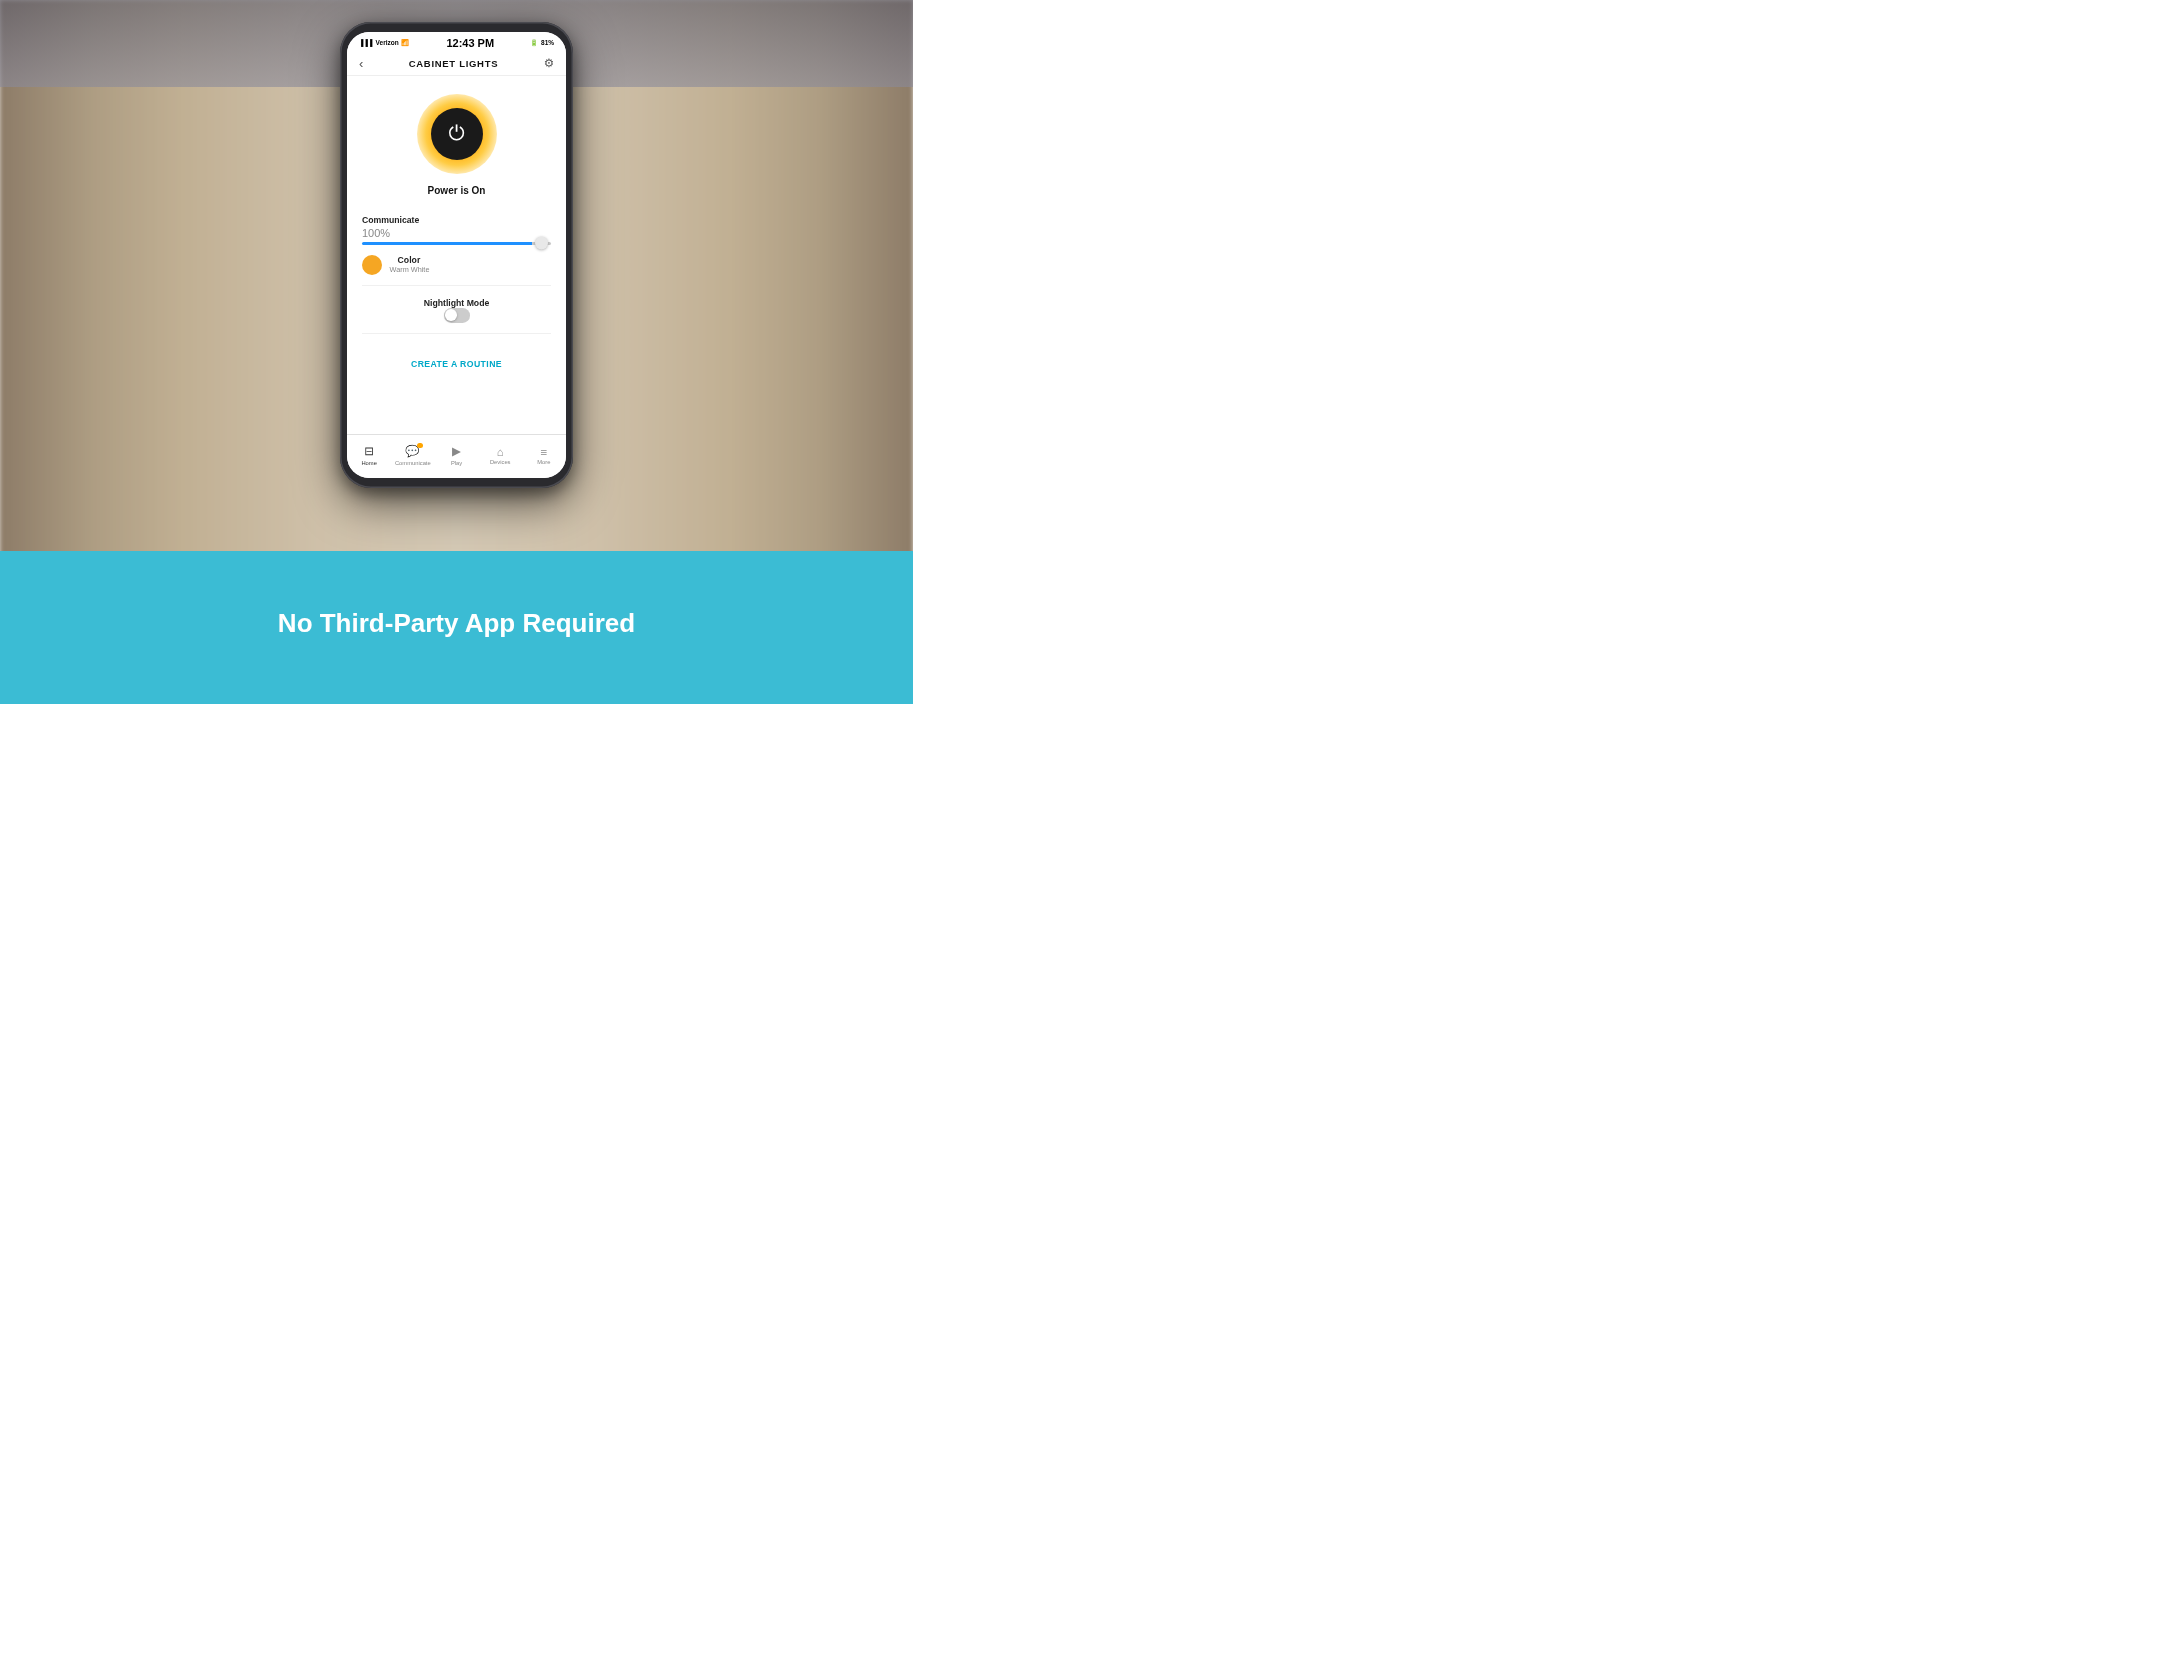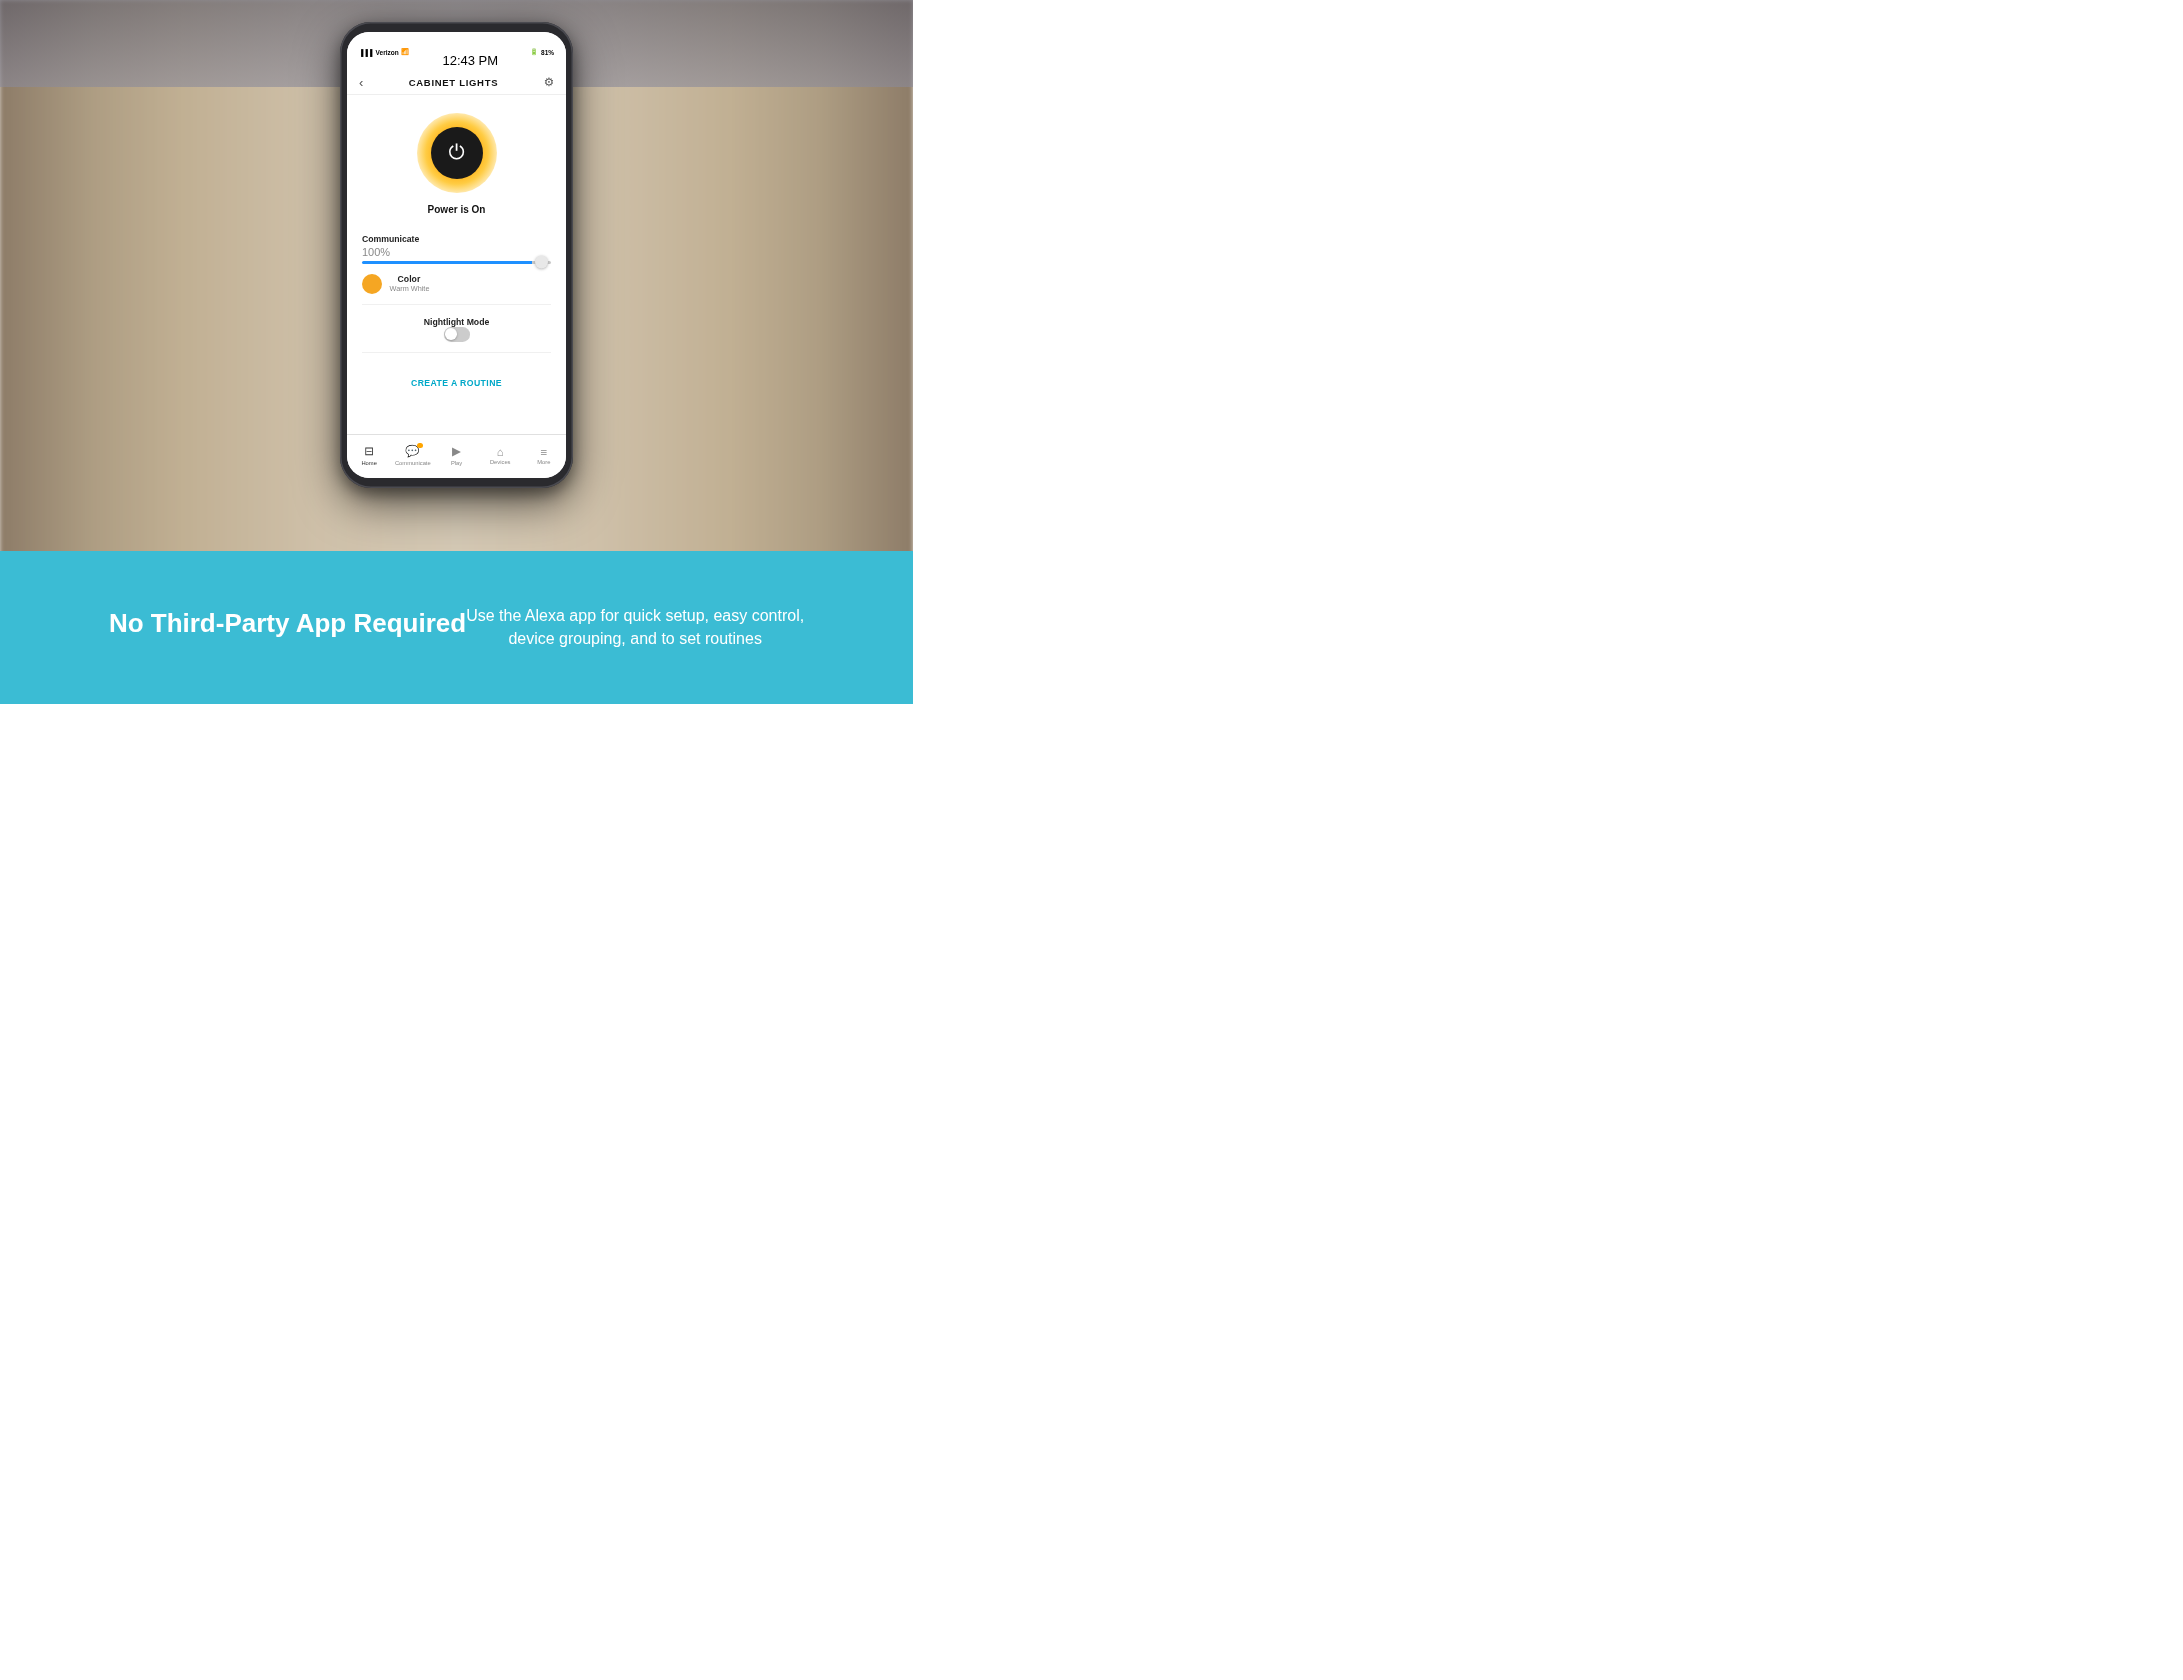--- a/index.html
+++ b/index.html
@@ -127,23 +127,22 @@
     }
 
     .status-left {
       display: flex;
       align-items: center;
       gap: 2.9px;
       font-size: 6.5px;
     }
 
     .status-center {
-      font-size: 13px;
-      font-weight: 400;
-      margin-top: 16px;
+      font-size: 11px;
+      font-weight: 700;
     }
 
     .status-right {
       display: flex;
       align-items: center;
       gap: 2.2px;
       font-size: 6.5px;
     }
 
     
@@ -505,17 +504,14 @@
       </div>
 
     </div>
 
   </div>
 
 </div>
 
 <div class="bottom-banner">
   <div class="banner-title">No Third-Party App Required</div>
-  <div class="banner-subtitle">
-    Use the Alexa app for quick setup, easy control,<br>device grouping, and to set routines
-  </div>
 </div>
 
 
 </body></html>

